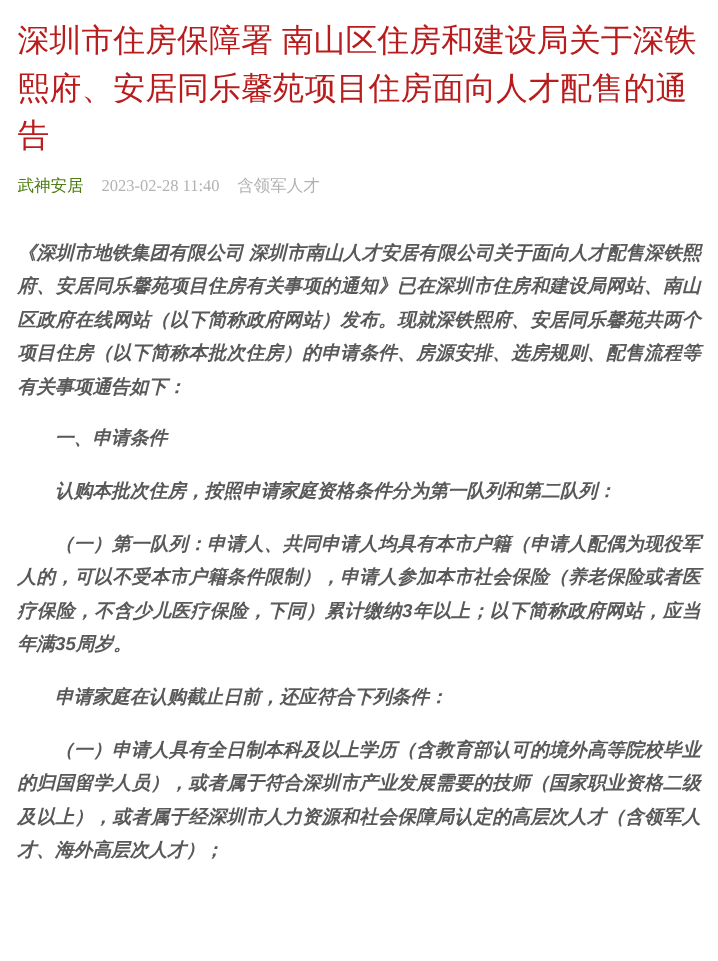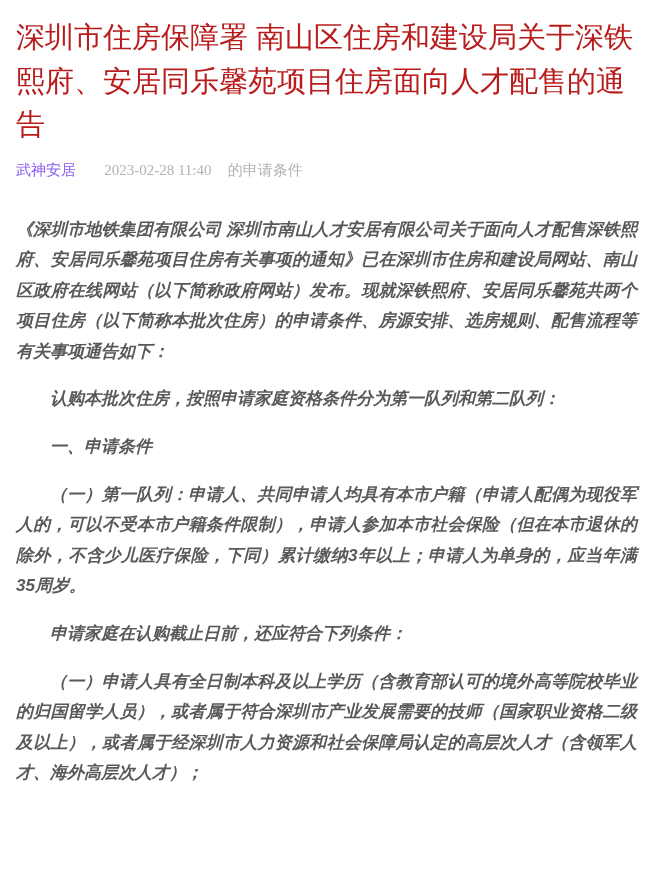--- a/index.html
+++ b/index.html
@@ -23,22 +23,22 @@
     font-weight: 400;
     color: #b91c1c;
   }
   .meta-row {
     margin: 0 0 34px 0;
     font-size: 15px;
     line-height: 1.4;
     white-space: nowrap;
   }
   .account-name {
-    color: #8b5cf6;
-    margin-right: 24px;
+    color: #4d7c0f;
+    margin-right: 12px;
     cursor: pointer;
   }
   .publish-date {
     color: #b2b2b2;
     margin-right: 12px;
     font-family: Liberation Serif, serif;
   }
   .publish-location {
     color: #b2b2b2;
   }
@@ -57,24 +57,24 @@
 </style>
 </head>
 <body>
 
 <div class="page">
   <h1 class="article-title">深圳市住房保障署 南山区住房和建设局关于深铁熙府、安居同乐馨苑项目住房面向人才配售的通告</h1>
 
   <div class="meta-row">
     <span class="account-name">武神安居</span>
     <span class="publish-date">2023-02-28 11:40</span>
-    <span class="publish-location">的申请条件</span>
+    <span class="publish-location">含领军人才</span>
   </div>
 
   <div class="article-body">
       <p class="para">《深圳市地铁集团有限公司 深圳市南山人才安居有限公司关于面向人才配售深铁熙府、安居同乐馨苑项目住房有关事项的通知》已在深圳市住房和建设局网站、南山区政府在线网站（以下简称政府网站）发布。现就深铁熙府、安居同乐馨苑共两个项目住房（以下简称本批次住房）的申请条件、房源安排、选房规则、配售流程等有关事项通告如下：</p>
+      <p class="para indent">一、申请条件</p>
       <p class="para indent">认购本批次住房，按照申请家庭资格条件分为第一队列和第二队列：</p>
-      <p class="para indent">一、申请条件</p>
-      <p class="para indent">（一）第一队列：申请人、共同申请人均具有本市户籍（申请人配偶为现役军人的，可以不受本市户籍条件限制），申请人参加本市社会保险（但在本市退休的除外，不含少儿医疗保险，下同）累计缴纳3年以上；申请人为单身的，应当年满35周岁。</p>
+      <p class="para indent">（一）第一队列：申请人、共同申请人均具有本市户籍（申请人配偶为现役军人的，可以不受本市户籍条件限制），申请人参加本市社会保险（养老保险或者医疗保险，不含少儿医疗保险，下同）累计缴纳3年以上；以下简称政府网站，应当年满35周岁。</p>
       <p class="para indent">申请家庭在认购截止日前，还应符合下列条件：</p>
       <p class="para indent">（一）申请人具有全日制本科及以上学历（含教育部认可的境外高等院校毕业的归国留学人员），或者属于符合深圳市产业发展需要的技师（国家职业资格二级及以上），或者属于经深圳市人力资源和社会保障局认定的高层次人才（含领军人才、海外高层次人才）；</p>
     </div>
 </div>
 
 </body></html>

